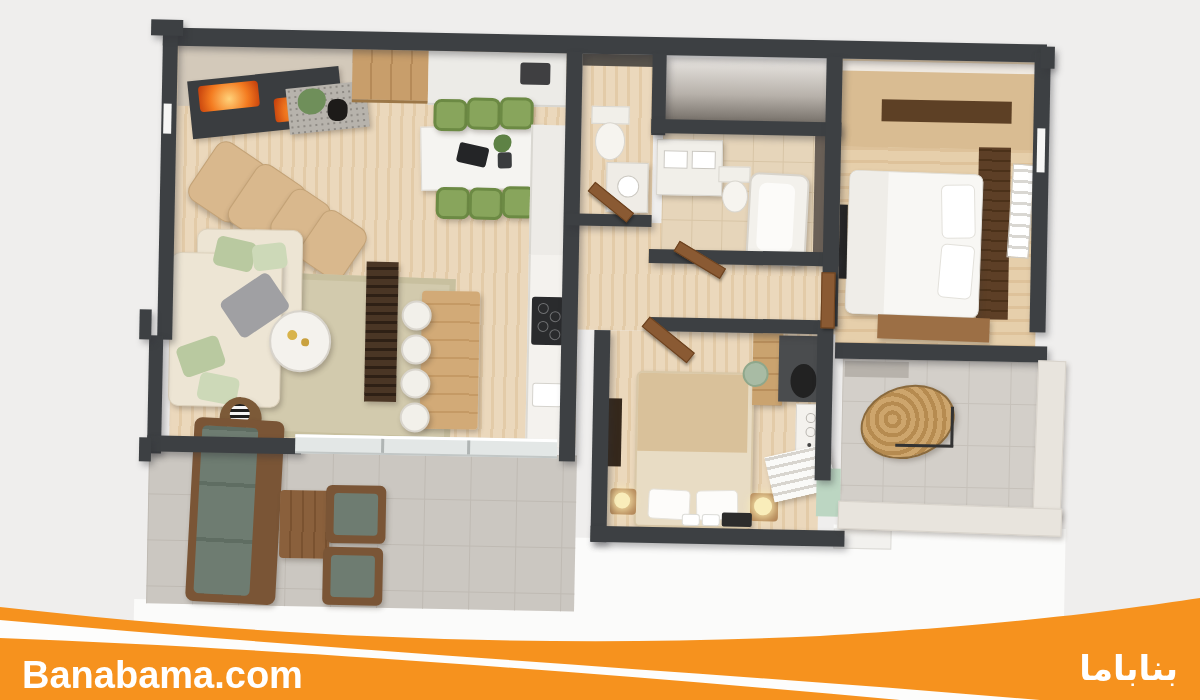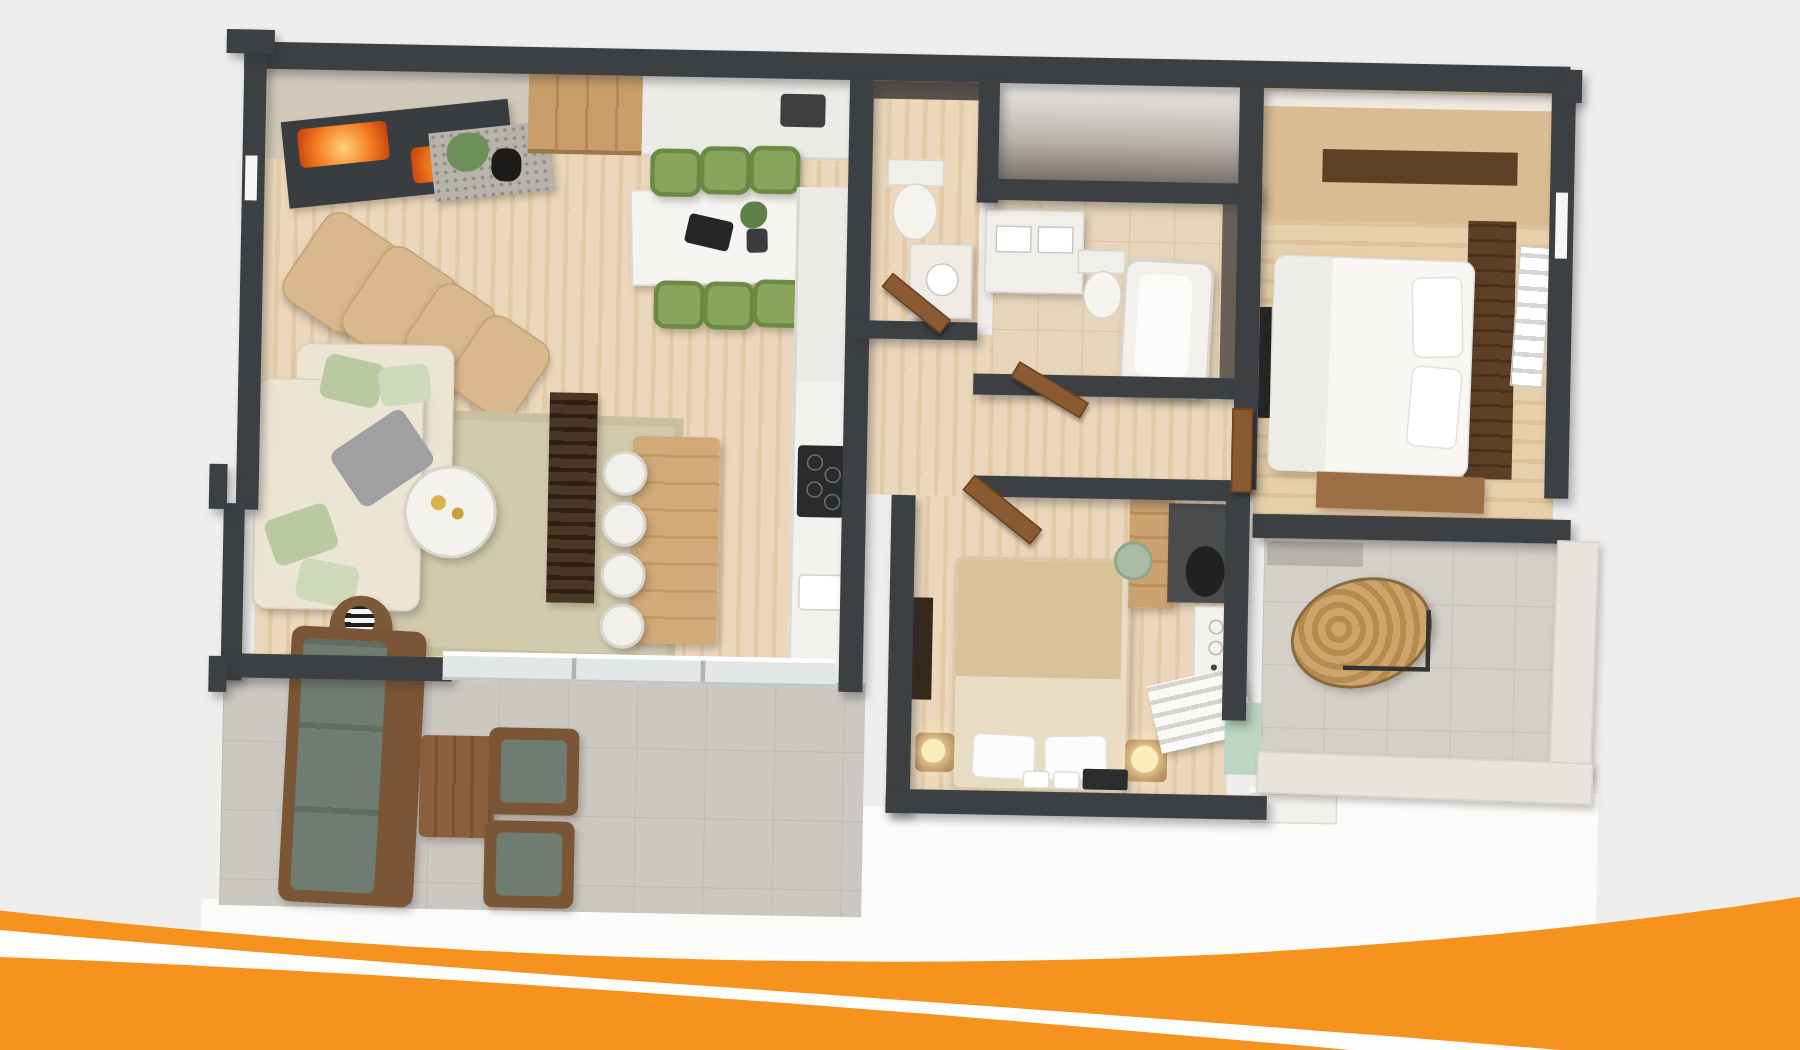--- a/index.html
+++ b/index.html
@@ -212,14 +212,16 @@
     <div class="a doorleaf" style="left:584px;top:196px;width:48px;height:10px;transform:rotate(38deg);"></div>
     <div class="a doorleaf" style="left:672px;top:252px;width:52px;height:10px;transform:rotate(30deg);"></div>
     <div class="a doorleaf" style="left:640px;top:332px;width:56px;height:11px;transform:rotate(38deg);"></div>
     <div class="a doorleaf" style="left:821px;top:268px;width:12px;height:54px;"></div>
   </div>
 
   <svg class="banner" width="1200" height="700" viewBox="0 0 1200 700">
     <path d="M0,607 C240,634 520,650 820,636 C1010,625 1120,610 1200,598 L1200,700 L0,700 Z" fill="#F6921E"></path>
     <path d="M0,620 C330,650 680,670 1040,700 L900,700 C590,672 270,648 0,638 Z" fill="#FDFDFC"></path>
   </svg>
+  <div class="banner-text-en">Banabama.com</div>
+  <div class="banner-text-fa">بناباما</div>
 
 </div>
 
 </body></html>

